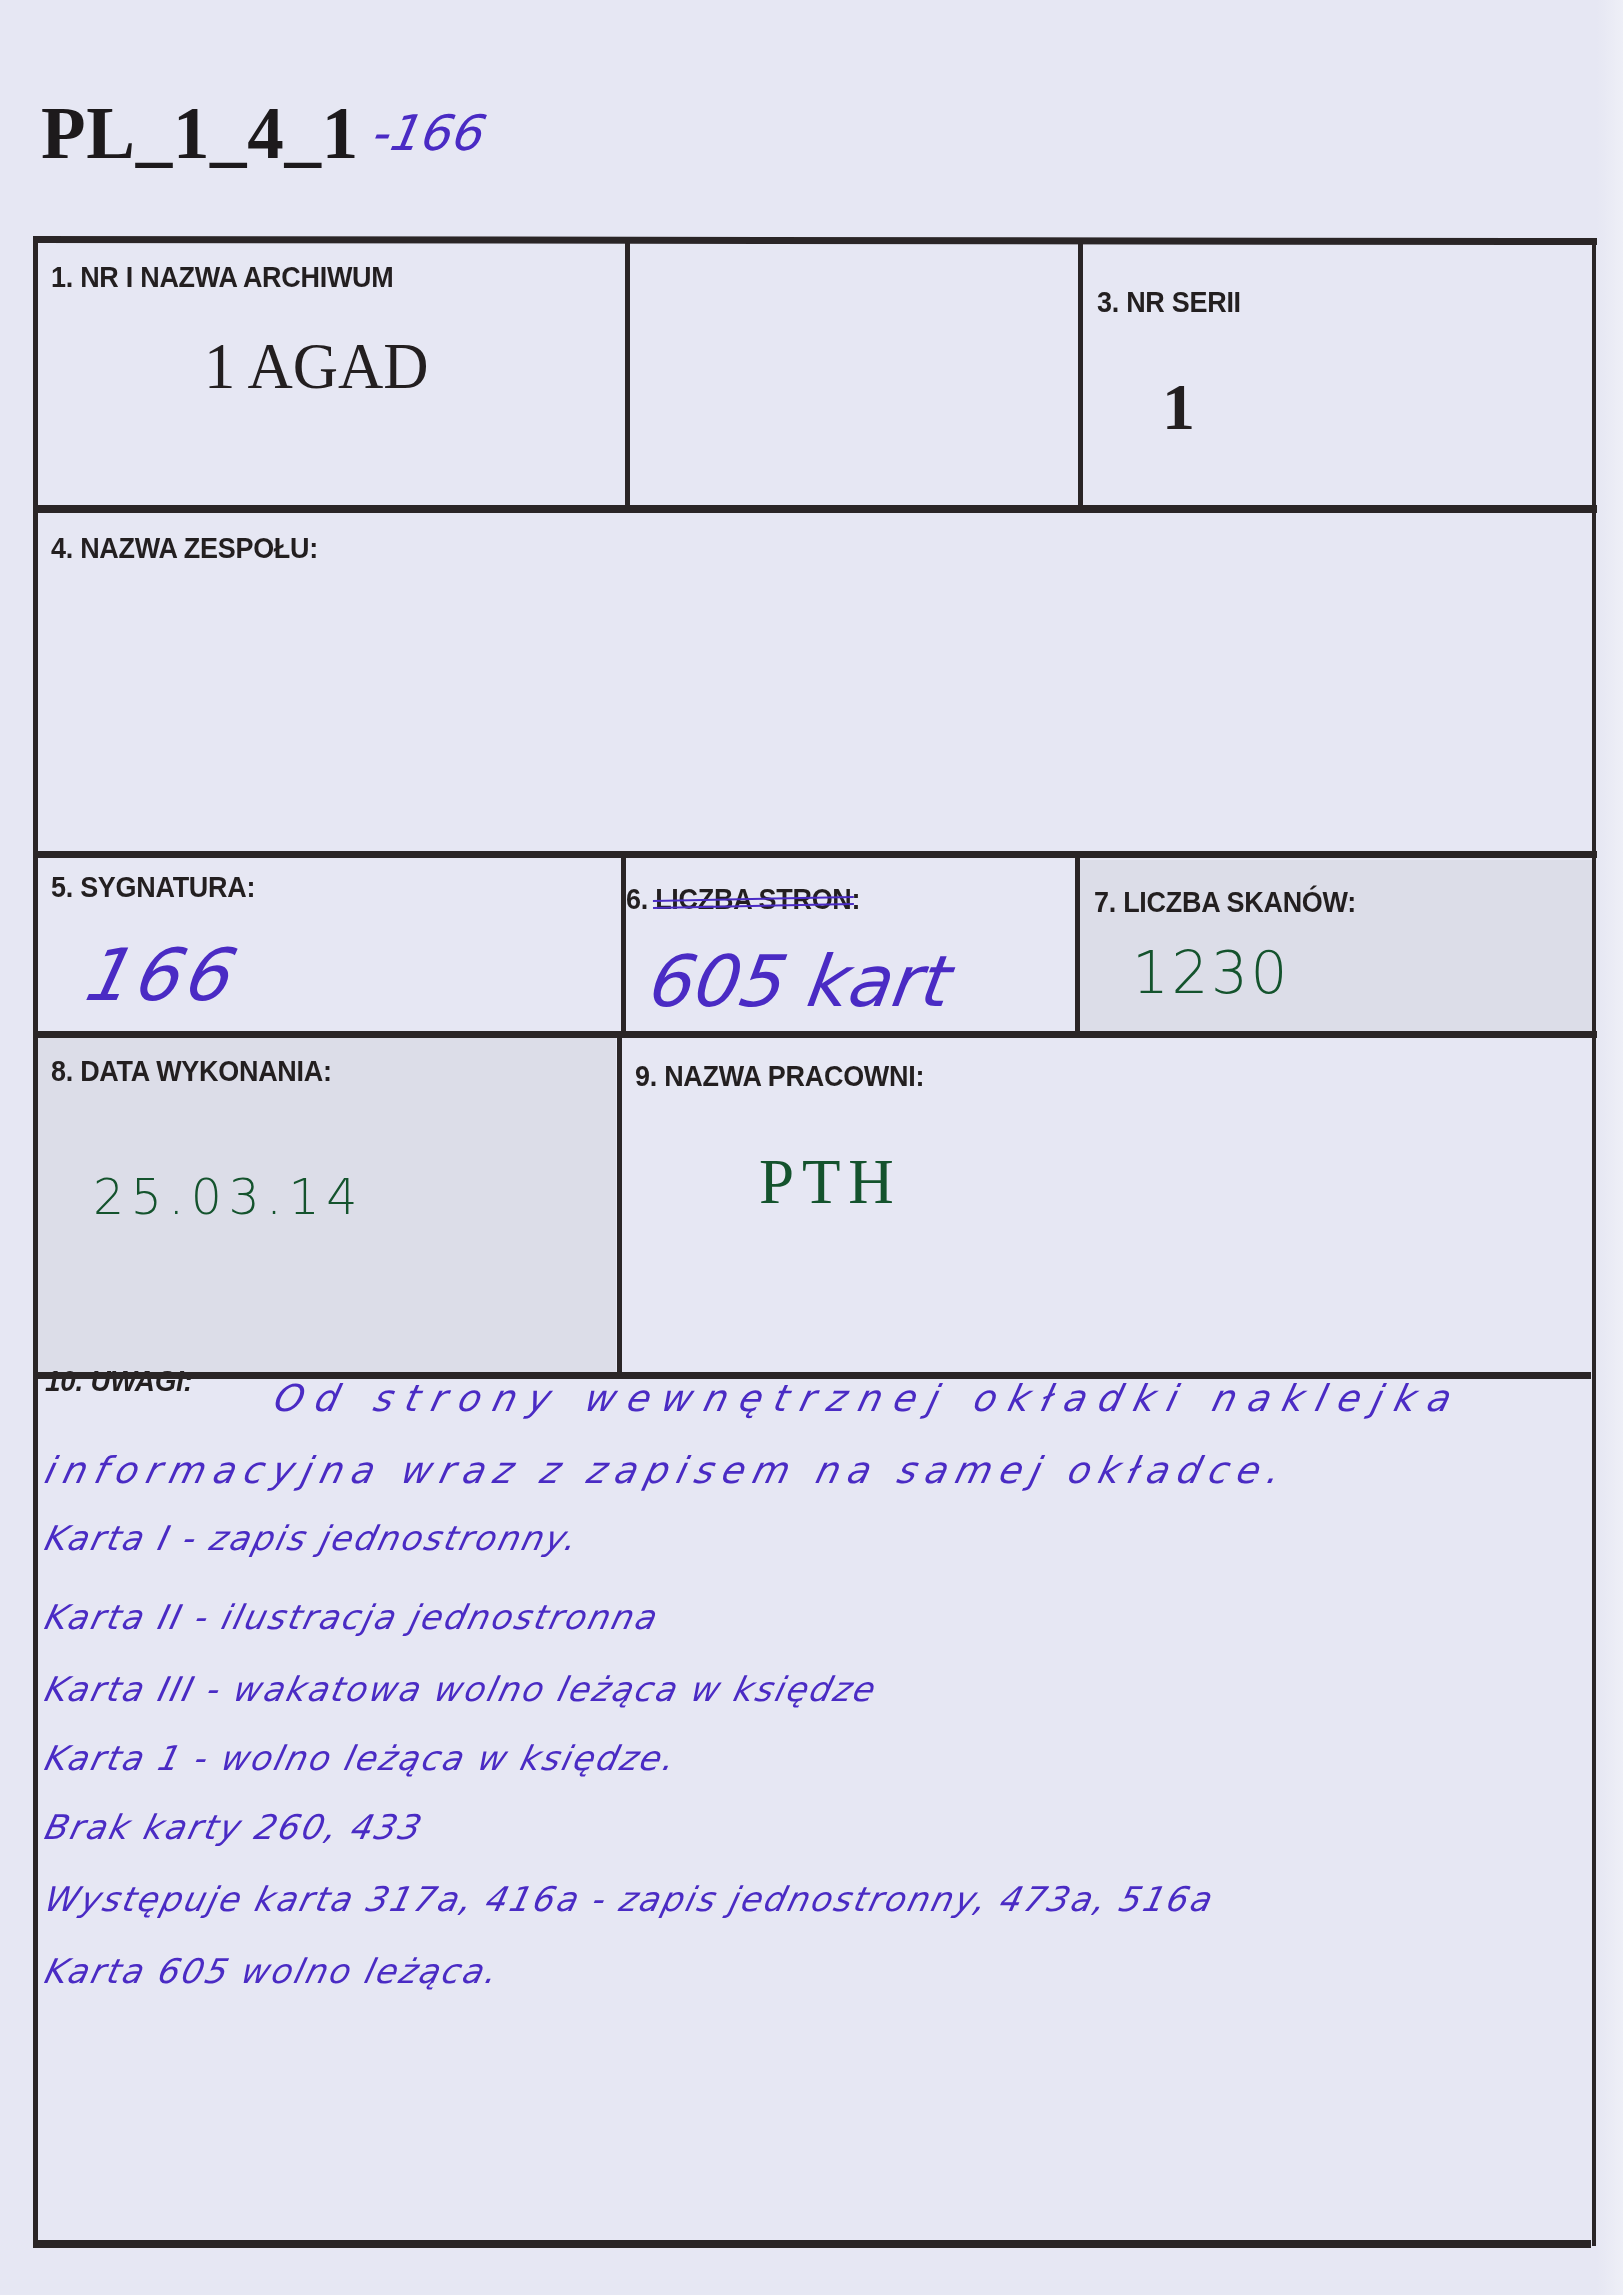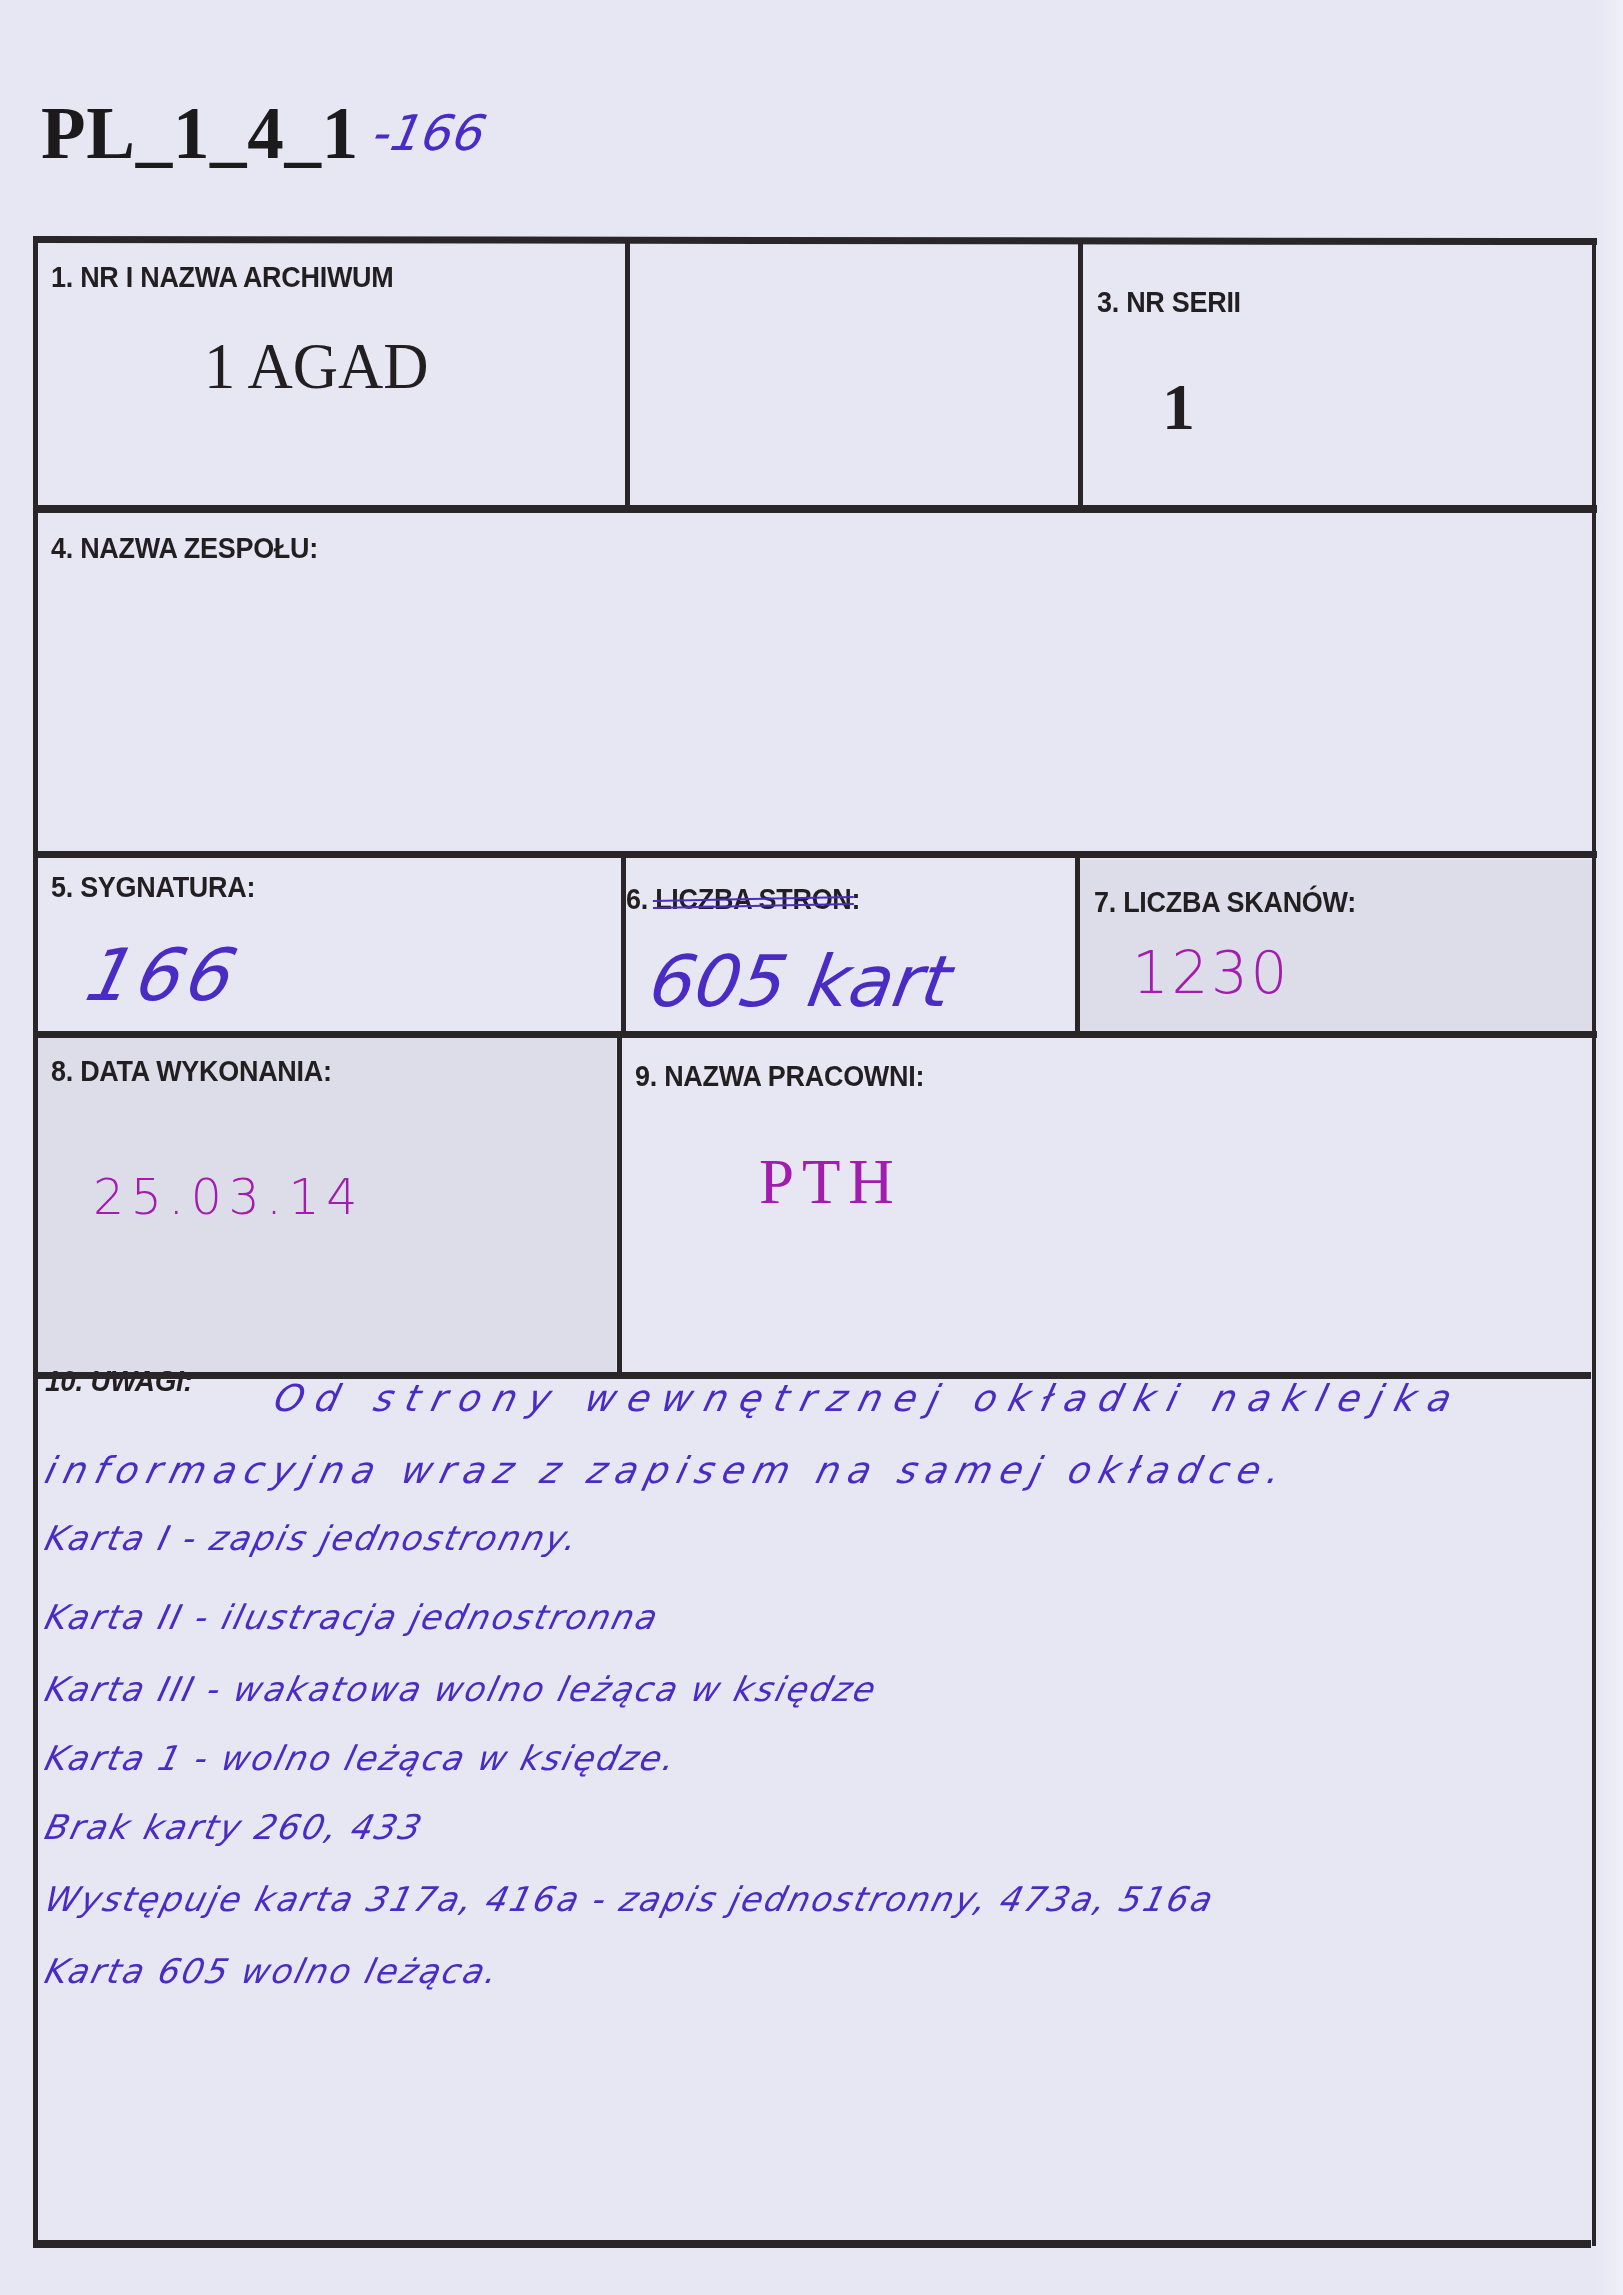--- a/index.html
+++ b/index.html
@@ -16,21 +16,21 @@
     position: absolute; left: 41px; top: 92px;
     font-family: "Liberation Serif", serif; font-weight: bold;
     font-size: 73px; color: #1d1a1c; letter-spacing: 0.7px;
   }
   .hand {
     font-family: "DejaVu Sans", sans-serif; font-style: italic;
     color: #4a2bc4; font-weight: normal;
   }
   .hand-pencil {
     font-family: "DejaVu Sans", sans-serif;
-    color: #a21caf; font-weight: 300;
+    color: #14532d; font-weight: 300;
   }
   .title-suffix {
     position: absolute; left: 374px; top: 105px; font-size: 49px;
     transform: skewX(-12deg);
   }
 
   .form { position: absolute; left: 0; top: 0; width: 1623px; height: 2295px; }
   .cell { position: absolute; box-sizing: border-box; }
   .cell.shaded { background: #dcdde8; }
   .label {

